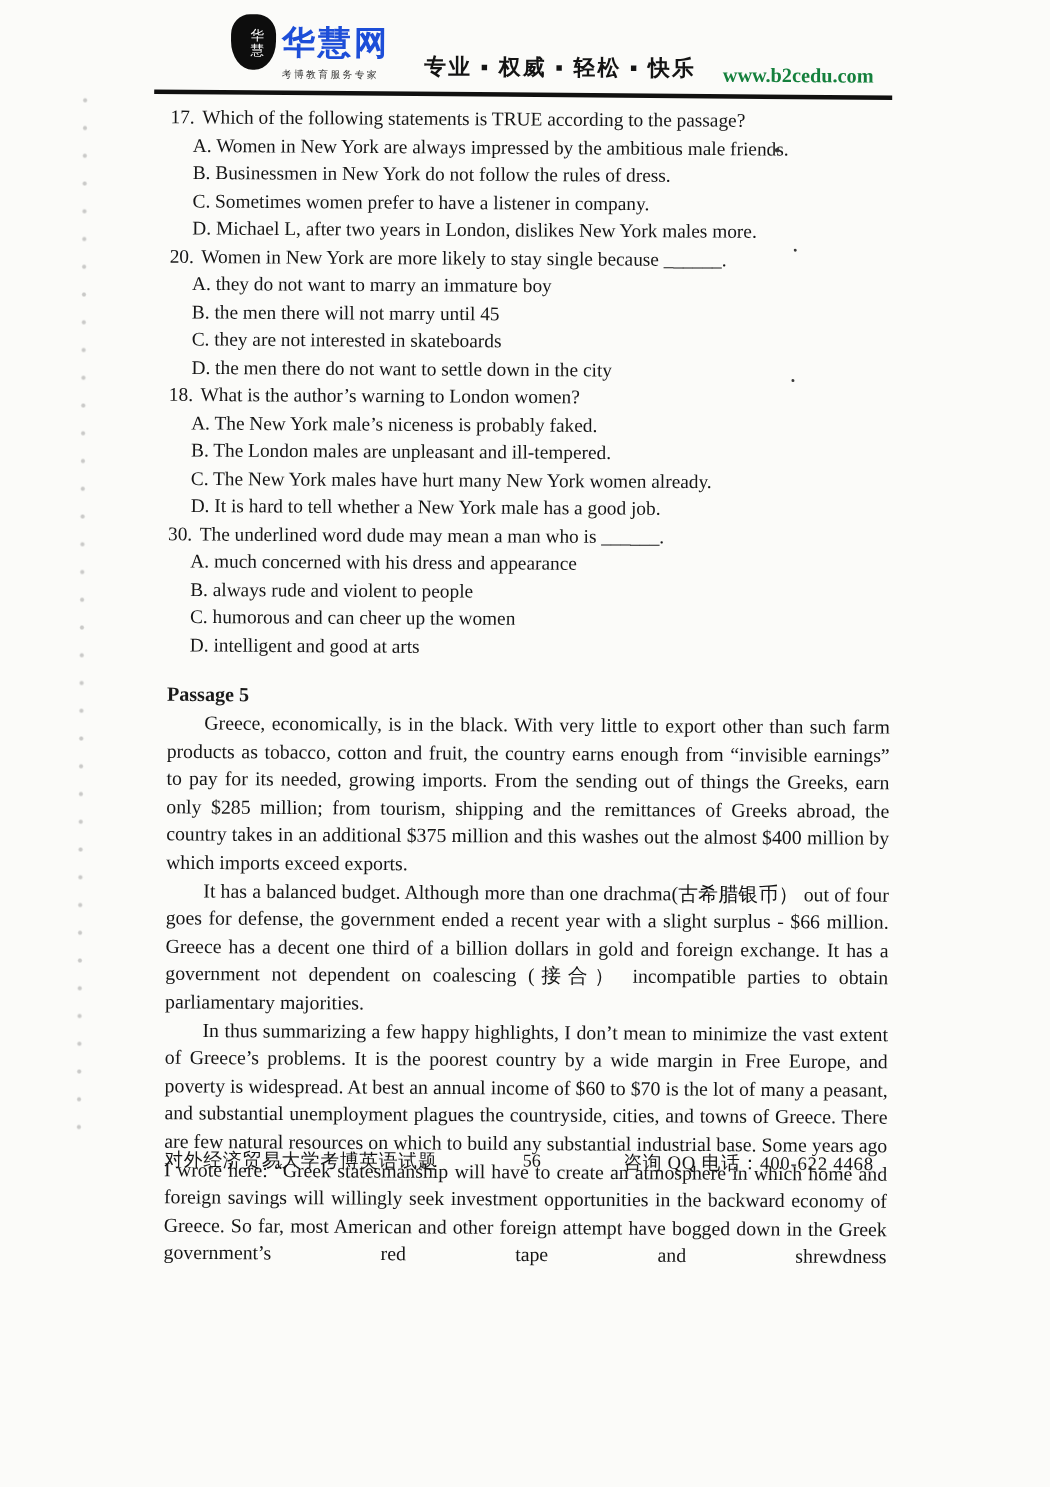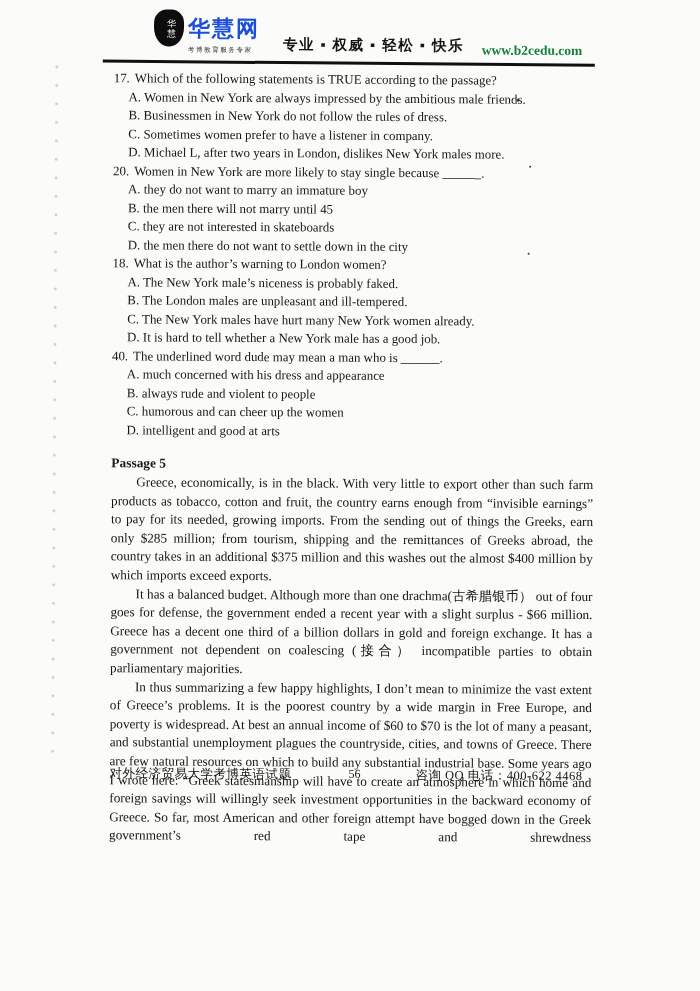--- a/index.html
+++ b/index.html
@@ -128,21 +128,21 @@
         <span>18.</span><span class="qt">What is the author’s warning to London women?</span>
       </div>
       <div class="q-opt">A. The New York male’s niceness is probably faked.</div>
       <div class="q-opt">B. The London males are unpleasant and ill-tempered.</div>
       <div class="q-opt">C. The New York males have hurt many New York women already.</div>
       <div class="q-opt">D. It is hard to tell whether a New York male has a good job.</div>
     </div>
 
     <div>
       <div class="q-stem">
-        <span>40.</span><span class="qt">The underlined word dude may mean a man who is ______.</span>
+        <span>30.</span><span class="qt">The underlined word dude may mean a man who is ______.</span>
       </div>
       <div class="q-opt">A. much concerned with his dress and appearance</div>
       <div class="q-opt">B. always rude and violent to people</div>
       <div class="q-opt">C. humorous and can cheer up the women</div>
       <div class="q-opt">D. intelligent and good at arts</div>
     </div>
 
     <div class="passage-title">Passage 5</div>
     <p class="para">Greece, economically, is in the black. With very little to export other than such farm products as tobacco, cotton and fruit, the country earns enough from “invisible earnings” to pay for its needed, growing imports. From the sending out of things the Greeks, earn only $285 million; from tourism, shipping and the remittances of Greeks abroad, the country takes in an additional $375 million and this washes out the almost $400 million by which imports exceed exports.</p>
     <p class="para">It has a balanced budget. Although more than one drachma(古希腊银币） out of four goes for defense, the government ended a recent year with a slight surplus - $66 million. Greece has a decent one third of a billion dollars in gold and foreign exchange. It has a government not dependent on coalescing (接合） incompatible parties to obtain parliamentary majorities.</p>

